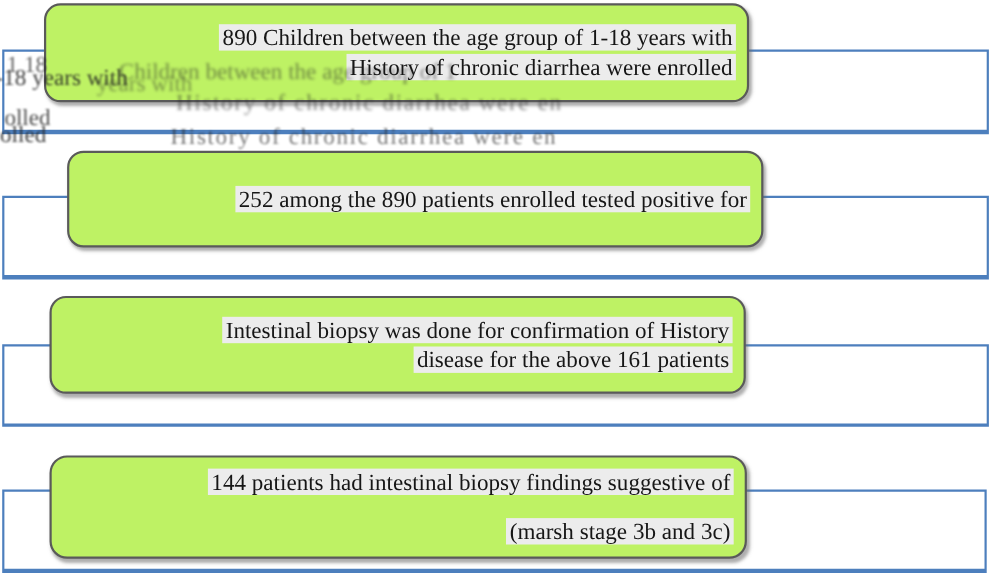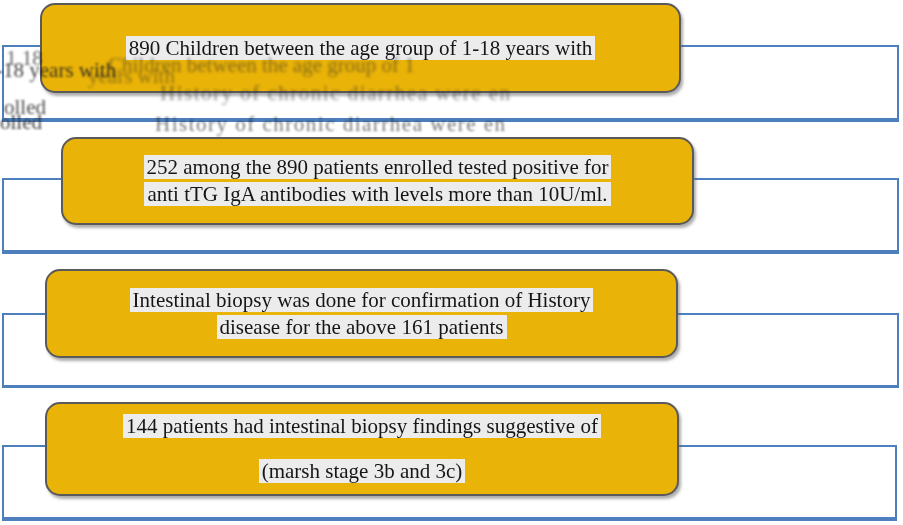--- a/index.html
+++ b/index.html
@@ -22,36 +22,36 @@
     z-index:1;
   }
   .brect.r1 { top:45px;  height:77px; border-bottom-width:4px; }
   .brect.r2 { top:178px; height:76px; border-bottom-width:4px; }
   .brect.r3 { top:313px; height:75px; }
   .brect.r4 { top:445px; height:76px; width:895px; border-bottom-width:4px; }
 
   
   .rbox {
     position:absolute;
-    background:#eab308;
+    background:#bef264;
     border:2px solid #5a5a5a;
     border-radius:15px;
     box-shadow:2px 3px 3px rgba(105,105,105,0.55);
     z-index:2;
     display:flex;
     flex-direction:column;
     justify-content:center;
-    align-items:center;
+    align-items:flex-end;
     text-align:center;
     padding:4px 10px;
   }
   .rbox.b1 { left:40px; top:3px;   width:641px; height:90px; }
   .rbox.b2 { left:45px; top:137px; width:633px; height:88px;margin-left:16px; }
   .rbox.b3 { left:45px; top:269px; width:633px; height:89px; }
-  .rbox.b4 { left:45px; top:402px; width:634px; height:94px; }
+  .rbox.b4 { left:45px; top:414px; width:634px; height:94px;border-radius:16px; }
 
   .line {
     font-size:21px;
     line-height:27px;
     color:#161616;
     white-space:nowrap;
   }
   .line > span { background:#ececec; padding:0 3px; }
   .rbox.b4 .line.para-gap { margin-top:18px; }
 
@@ -80,25 +80,25 @@
 
 <div class="stage">
 
   <div class="brect r1"></div>
   <div class="brect r2"></div>
   <div class="brect r3"></div>
   <div class="brect r4"></div>
 
   <div class="rbox b1">
     <div class="line"><span>890 Children between the age group of 1-18 years with</span></div>
+    <div class="line"><span>History of chronic diarrhea were enrolled</span></div>
   </div>
 
   <div class="rbox b2">
     <div class="line"><span>252 among the 890 patients enrolled tested positive for</span></div>
-    <div class="line"><span>anti tTG IgA antibodies with levels more than 10U/ml.</span></div>
   </div>
 
   <div class="rbox b3">
     <div class="line"><span>Intestinal biopsy was done for confirmation of History</span></div>
     <div class="line"><span>disease for the above 161 patients</span></div>
   </div>
 
   <div class="rbox b4">
     <div class="line"><span>144 patients had intestinal biopsy findings suggestive of</span></div>
     <div class="line para-gap"><span>(marsh stage 3b and 3c)</span></div>

